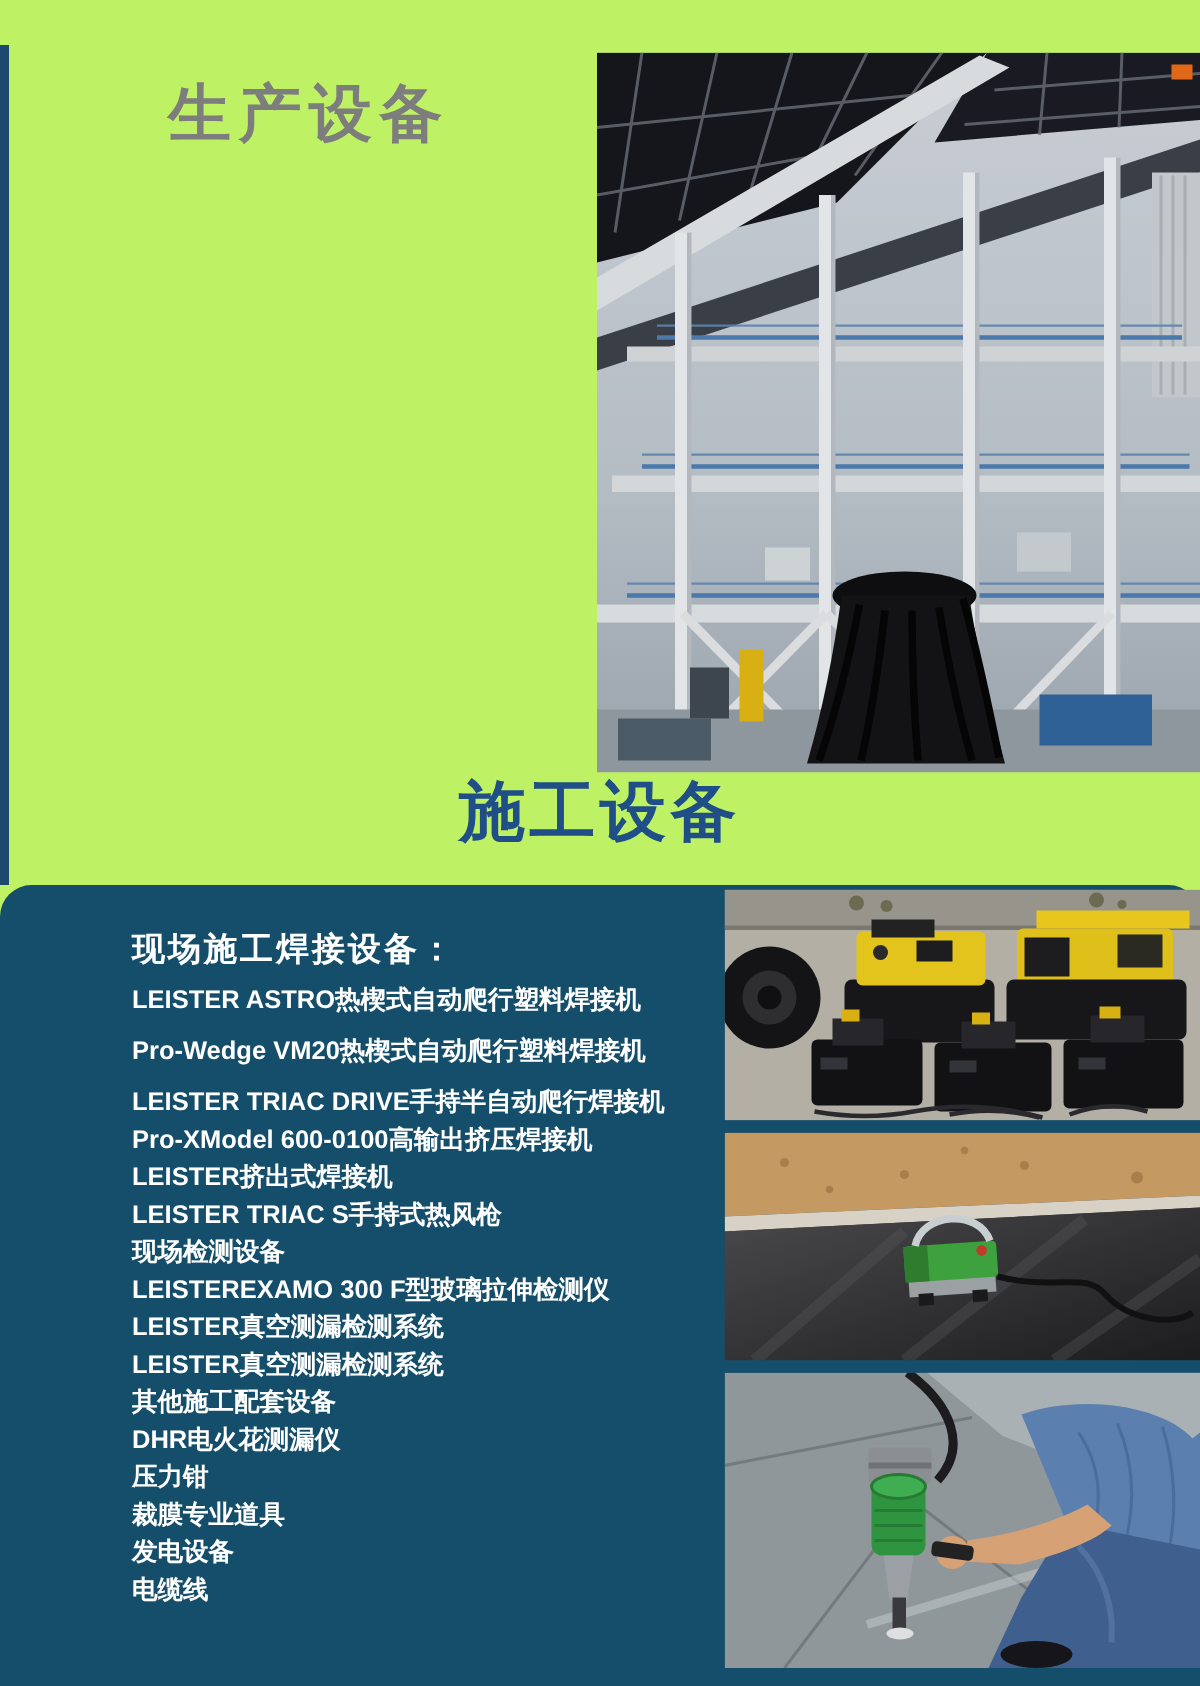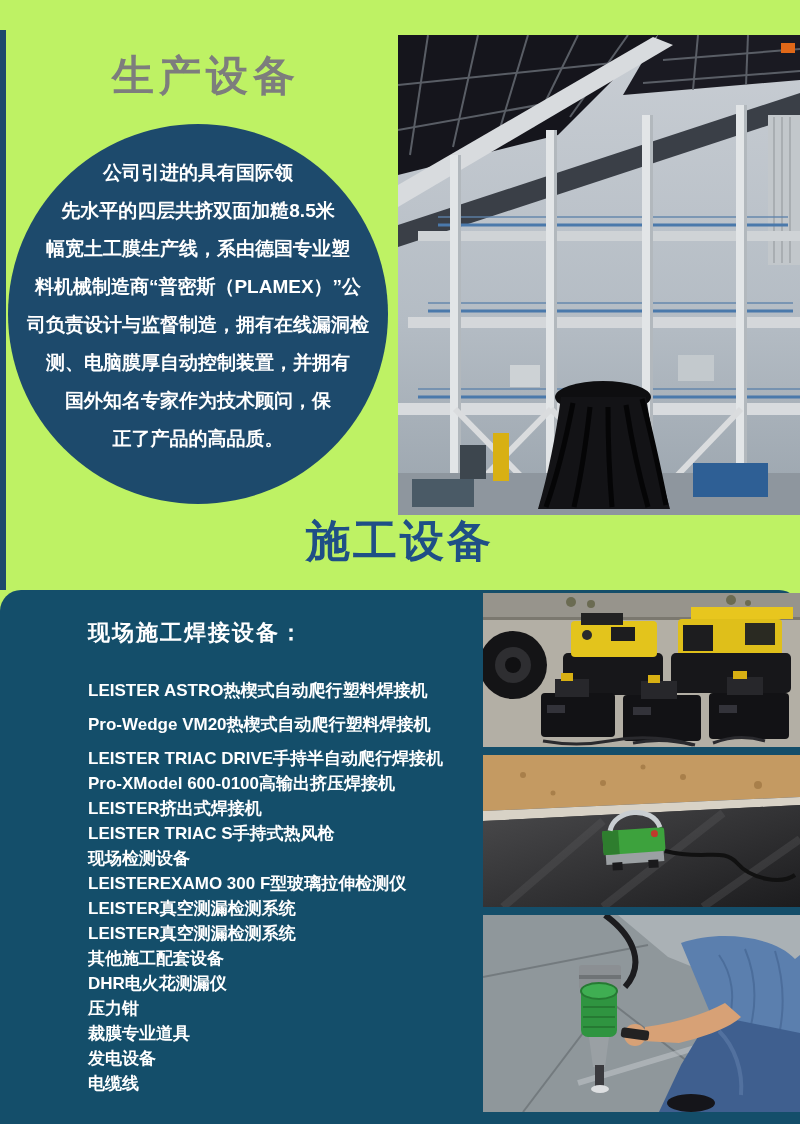--- a/index.html
+++ b/index.html
@@ -34,53 +34,41 @@
   .bottom-section{
     position:absolute;left:0;top:590px;width:800px;height:690px;
     background:#144e6a;
     border-radius:21px;
   }
   .list-heading{
     position:absolute;left:88px;top:28px;margin:0;
     color:#ffffff;font-size:22px;font-weight:bold;letter-spacing:2px;
   }
   .equipment-list{
-    position:absolute;left:88px;top:92px;margin:0;padding:0;list-style:none;width:400px;
+    position:absolute;left:88px;top:68px;margin:0;padding:0;list-style:none;width:400px;
   }
   .equipment-item{
     color:#ffffff;font-size:17px;font-weight:bold;line-height:17px;
     margin-bottom:8px;white-space:nowrap;
   }
   .equipment-item:nth-child(1),
   .equipment-item:nth-child(2){margin-bottom:17px;}
   .photo-site1{left:483px;top:3px;width:317px;height:154px;}
   .photo-site2{left:483px;top:165px;width:317px;height:152px;}
   .photo-site3{left:483px;top:325px;width:317px;height:197px;}
 </style>
 </head>
 <body>
 
 <div class="page">
 
   <div class="left-bar"></div>
 
   <h1 class="title-production">生产设备</h1>
 
-  <div class="intro-circle">
-    <div class="circle-text">
-        <div class="circle-line">公司引进的具有国际领</div>
-        <div class="circle-line">先水平的四层共挤双面加糙8.5米</div>
-        <div class="circle-line">幅宽土工膜生产线，系由德国专业塑</div>
-        <div class="circle-line">料机械制造商“普密斯（PLAMEX）”公</div>
-        <div class="circle-line">司负责设计与监督制造，拥有在线漏洞检</div>
-        <div class="circle-line">测、电脑膜厚自动控制装置，并拥有</div>
-        <div class="circle-line">国外知名专家作为技术顾问，保</div>
-        <div class="circle-line">正了产品的高品质。</div>
-      </div>
-  </div>
 
   <div class="photo photo-factory">
     <svg width="402" height="480" viewBox="0 0 402 480" xmlns="http://www.w3.org/2000/svg">
       <defs>
         <linearGradient id="fbg" x1="0" y1="0" x2="0" y2="1">
           <stop offset="0" stop-color="#c9ced4"></stop>
           <stop offset="0.6" stop-color="#b4bcc4"></stop>
           <stop offset="1" stop-color="#9aa4ad"></stop>
         </linearGradient>
       </defs>

